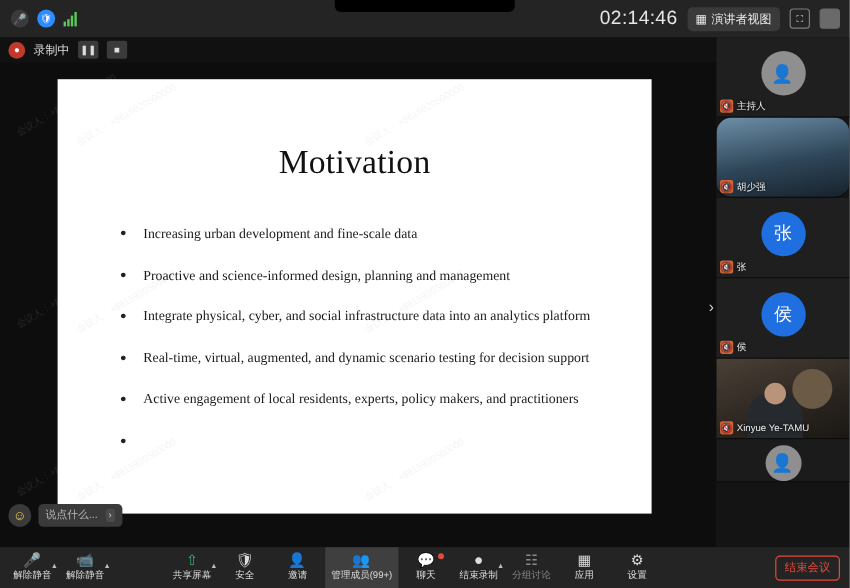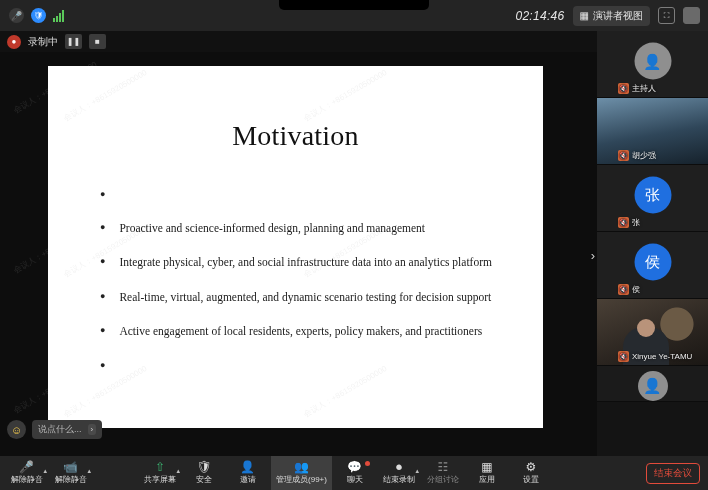--- a/index.html
+++ b/index.html
@@ -33,21 +33,21 @@
 
   .topbar-center {
     position:absolute; left:50%; transform:translateX(-50%); top:-10px;
     width:150px; height:20px; background:#000; border-radius:0 0 5px 5px;
   }
 
   .topbar-right {
     margin-left:auto; display:flex; align-items:center; gap:8px; padding-right:8px;
     font-size:10.5px; color:#d8d8d8;
   }
-  .timer { font-size:12px; color:#e6e6e6; letter-spacing:.3px;font-style:italic; }
+  .timer { font-size:16px; color:#e6e6e6; letter-spacing:.3px; }
   .view-btn {
     display:flex; align-items:center; gap:4px; background:#3a3a3a; border-radius:4px;
     padding:3px 7px; font-size:10px; color:#e8e8e8;
   }
   .sq-btn {
     width:17px; height:17px; border:1px solid #7d7d7d; border-radius:3px;
     display:flex; align-items:center; justify-content:center; font-size:8px; color:#cfcfcf;
   }
   .sq-btn.solid { background:#6a6a6a; border-color:#6a6a6a; }
 
@@ -117,38 +117,38 @@
   .panel {
     position:absolute; top:31px; right:0; width:111px; height:425px;
     background:#141414; overflow:hidden;
   }
   .tile {
     position:relative; width:111px; height:67px; background:#1f1f1f;
     border-bottom:1px solid #0c0c0c; overflow:hidden;
   }
   .tile .name {
     position:absolute; left:3px; bottom:3px; display:flex; align-items:center; gap:3px;
-    font-size:8px; color:#f0f0f0; text-shadow:0 0 3px #000;margin-left:18px;
+    font-size:8px; color:#f0f0f0; text-shadow:0 0 3px #000;
   }
   .mic-chip {
     width:11px; height:11px; border-radius:2px; background:#e06a3c; color:#fff;
     display:flex; align-items:center; justify-content:center; font-size:7px;
   }
   .mic-chip.blue { background:#2d8cff; }
   .avatar-circle {
     position:absolute; left:50%; top:46%; transform:translate(-50%,-50%);
     width:37px; height:37px; border-radius:50%;
     display:flex; align-items:center; justify-content:center;
     font-size:15px; color:#fff;
   }
   .av-grey  { background:#8f8f8f; }
   .av-blue  { background:#1f6fe0; }
   .av-blue2 { background:#1f6fe0; }
   .av-teal  { background:#3aa6a0; }
-  .tile.photo1 { background:linear-gradient(170deg,#6d8fa8 0%,#2f4659 55%,#16222c 100%); }
+  .tile.photo1 { background:linear-gradient(170deg,#6d8fa8 0%,#2f4659 55%,#16222c 100%);border-radius:13px; }
   .tile.photo2 {
     background:
       radial-gradient(circle at 72% 38%, #6b5a45 0 18%, transparent 19%),
       linear-gradient(160deg,#4a4036 0%,#2b2520 60%,#1a1714 100%);
   }
   .tile.photo2 .person {
     position:absolute; left:26px; bottom:0; width:46px; height:38px;
     background:#262a2f; border-radius:20px 20px 0 0;
   }
   .tile.photo2 .head {
@@ -233,20 +233,21 @@
       <div class="wm dark" style="left:10px; top:180px;">会议人：+8615920500000</div>
       <div class="wm dark" style="left:250px; top:180px;">会议人：+8615920500000</div>
       <div class="wm dark" style="left:10px; top:320px;">会议人：+8615920500000</div>
       <div class="wm dark" style="left:250px; top:320px;">会议人：+8615920500000</div>
 
       <div class="slide-title">Motivation</div>
 
       <div class="bullets">
         <div class="bullet">
           <span class="dot">●</span>
+          <span>Increasing urban development and fine-scale data</span>
         </div>
         <div class="bullet">
           <span class="dot">●</span>
           <span>Proactive and science-informed design, planning and management</span>
         </div>
         <div class="bullet">
           <span class="dot">●</span>
           <span>Integrate physical, cyber, and social infrastructure data into an analytics platform</span>
         </div>
         <div class="bullet">

